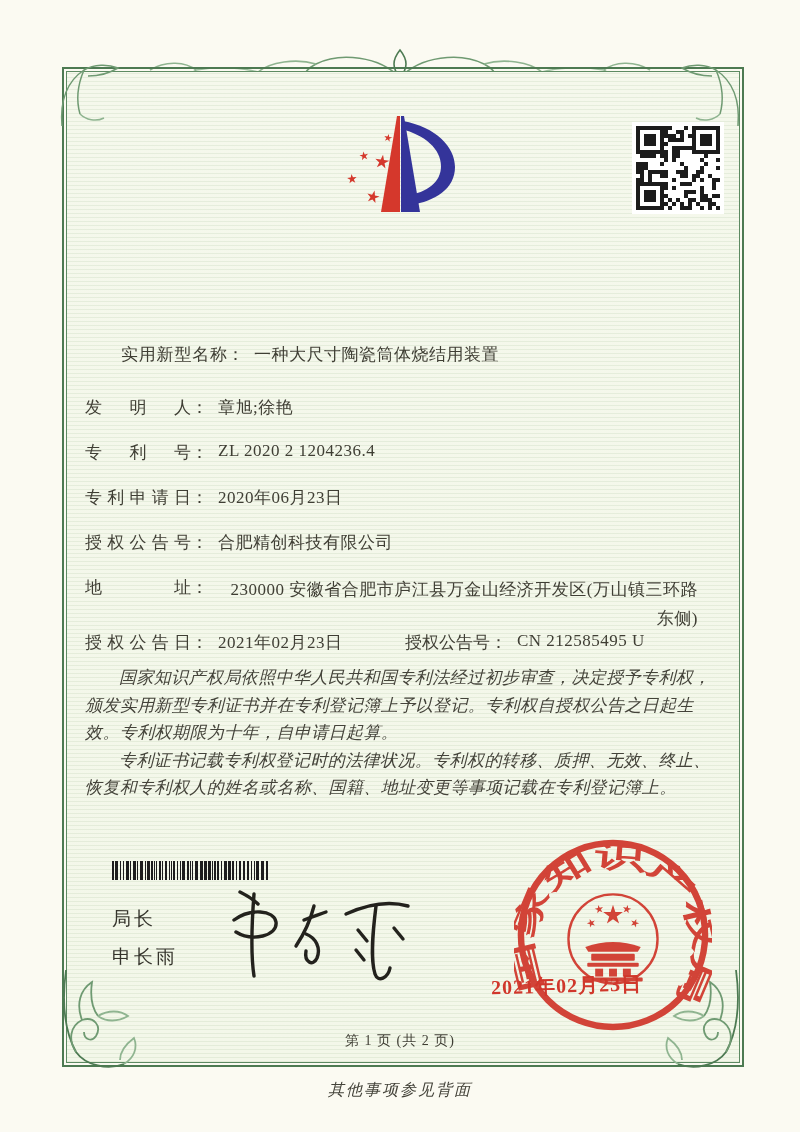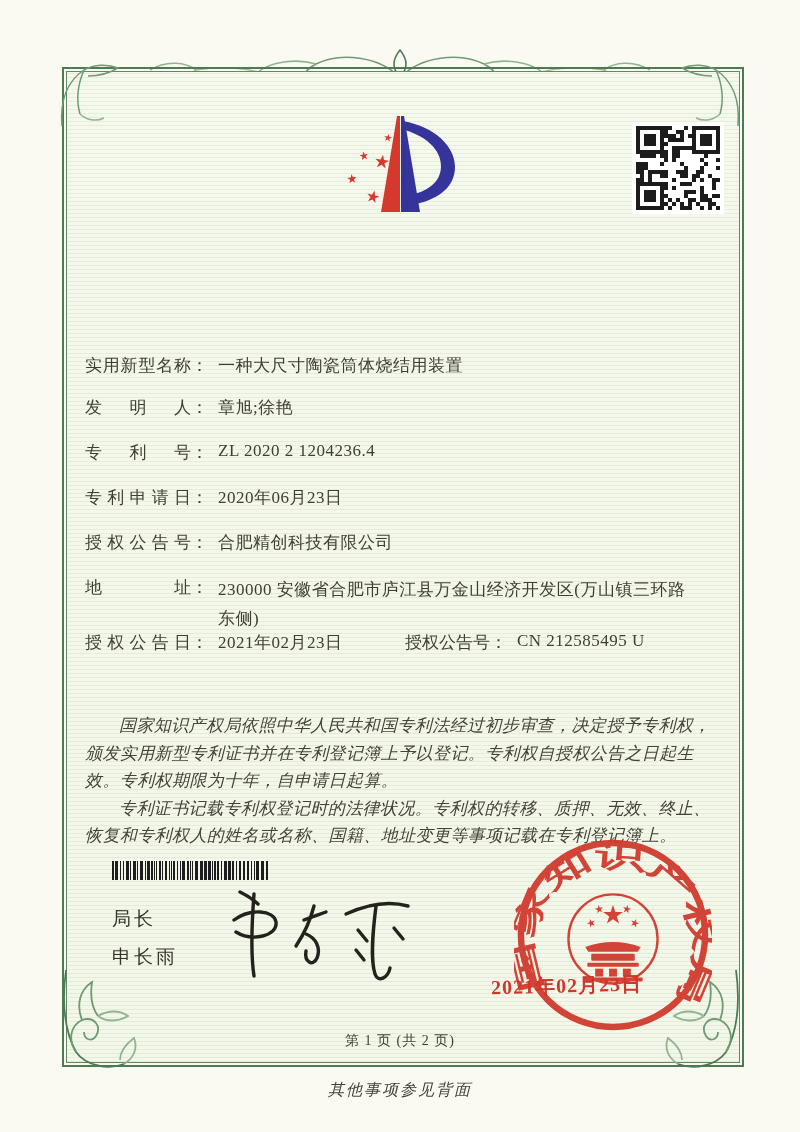--- a/index.html
+++ b/index.html
@@ -19,23 +19,23 @@
   .qr{position:absolute;left:632px;top:122px;width:92px;height:92px;background:#fff;padding:4px;box-sizing:border-box;}
   .qr-grid{width:100%;height:100%;display:grid;grid-template-columns:repeat(21,1fr);grid-template-rows:repeat(21,1fr);}
   .qr-grid i{display:block;}
   .qr-grid i.on{background:#1c1c1c;}
   .title{position:absolute;left:0;top:236px;width:100%;text-align:center;font-size:40px;font-weight:700;letter-spacing:7px;color:#26251f;}
   .fields{position:absolute;left:85px;top:343px;width:640px;font-size:17px;color:#3f3e34;}
   .row{position:absolute;left:0;white-space:nowrap;}
   .lbl{display:inline-block;width:106px;text-align:justify;text-align-last:justify;vertical-align:top;}
   .colon{display:inline-block;margin-right:10px;}
   .val{display:inline-block;vertical-align:top;letter-spacing:.5px;}
-  .val.wrap{white-space:normal;width:480px;line-height:1.7;}
+  .val.wrap{white-space:normal;width:480px;line-height:1.7;text-align:right;}
   .pair2{position:absolute;left:320px;white-space:nowrap;}
-  .paras{position:absolute;left:85px;top:664px;width:640px;font-size:17px;line-height:1.62;font-style:italic;color:#44433a;letter-spacing:.4px;margin-top:48px;}
+  .paras{position:absolute;left:85px;top:664px;width:640px;font-size:17px;line-height:1.62;font-style:italic;color:#44433a;letter-spacing:.4px;}
   .paras p{margin:0;text-indent:2em;}
   .barcode{position:absolute;left:112px;top:861px;width:200px;height:19px;display:flex;align-items:stretch;background:transparent;}
   .barcode i{display:block;height:100%;}
   .officer-title{position:absolute;left:112px;top:906px;font-size:19px;letter-spacing:3px;color:#35342c;font-family:"Liberation Sans",sans-serif;}
   .officer-name{position:absolute;left:112px;top:944px;font-size:19px;letter-spacing:3px;color:#35342c;font-family:"Liberation Sans",sans-serif;}
   .signature{position:absolute;left:218px;top:878px;width:210px;height:112px;}
   .seal{position:absolute;left:514px;top:836px;width:198px;height:198px;opacity:.93;}
   .seal-date{position:absolute;left:491px;top:972px;width:180px;font-size:20px;font-weight:700;color:#d0372b;letter-spacing:1px;transform:rotate(-1.5deg);white-space:nowrap;}
   .footer-page{position:absolute;left:0;top:1032px;width:100%;text-align:center;font-size:14px;color:#3f3e34;letter-spacing:1px;}
   .footer-note{position:absolute;left:0;top:1080px;width:100%;text-align:center;font-size:16px;font-style:italic;color:#44433a;letter-spacing:2px;}
@@ -553,21 +553,21 @@
         <i class="on"></i>
         <i class=""></i>
         <i class="on"></i>
         <i class=""></i>
         <i class="on"></i>
       </div>
     </div>
 
 
   <div class="fields">
-    <div class="row" style="top:11px;">
+    <div class="row" style="top:0;margin-left:36px;">
       <span class="lbl">实用新型名称</span><span class="colon">：</span><span class="val">一种大尺寸陶瓷筒体烧结用装置</span>
     </div>
     <div class="row" style="top:53px;">
       <span class="lbl">发明人</span><span class="colon">：</span><span class="val">章旭;徐艳</span>
     </div>
     <div class="row" style="top:98px;">
       <span class="lbl">专利号</span><span class="colon">：</span><span class="val">ZL 2020 2 1204236.4</span>
     </div>
     <div class="row" style="top:143px;">
       <span class="lbl">专利申请日</span><span class="colon">：</span><span class="val">2020年06月23日</span>

